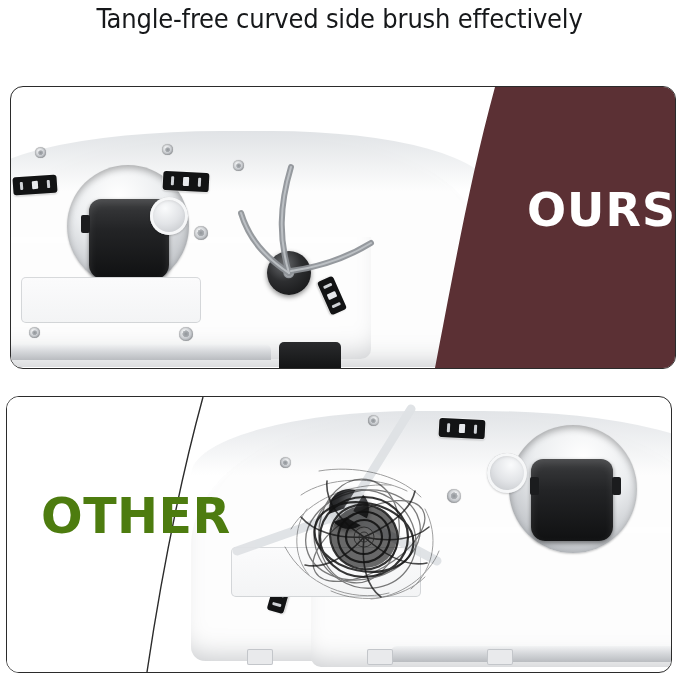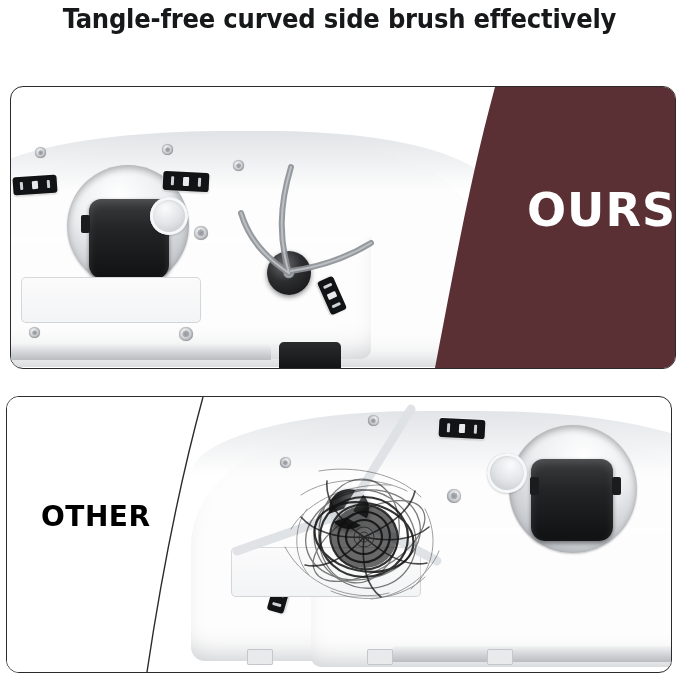--- a/index.html
+++ b/index.html
@@ -10,21 +10,21 @@
 
   
   .headline {
     position:absolute; left:0; top:0; width:679px; height:80px;
     display:flex; flex-direction:column; align-items:center; justify-content:flex-start;
     padding-top:1px;
   }
   .headline .line {
     font-family:"DejaVu Sans Condensed","Liberation Sans", sans-serif;
     font-size:27px; line-height:35px; color:#16181a;
-    letter-spacing:-0.2px; white-space:nowrap; font-weight:700;
+    letter-spacing:-0.2px; white-space:nowrap; font-weight:400;
   }
 
   
   .card {
     position:absolute; border:1px solid #2b2b2b; border-radius:13px;
     overflow:hidden; background:#fff;
   }
   #card-ours  { left:10px;  top:86px;  width:666px; height:283px; }
   #card-other { left:6px;  top:396px; width:666px; height:277px; }
 
@@ -110,21 +110,21 @@
   }
 
   
   #other-panel {
     position:absolute; left:0; top:0; height:100%; width:250px; z-index:4;
   }
   #other-panel svg { display:block; width:100%; height:100%; }
   .label-other {
     position:absolute; left:34px; top:99px;
     font-family:"DejaVu Sans","Liberation Sans", sans-serif;
-    font-weight:bold; font-size:28px; line-height:42px; color:#000000;
+    font-weight:bold; font-size:49px; line-height:42px; color:#4d7c0f;
     letter-spacing:0.5px;
   }
 
   
   .hair { position:absolute; }
   .hair svg { display:block; overflow:visible; }
 </style>
 </head>
 <body>
 

